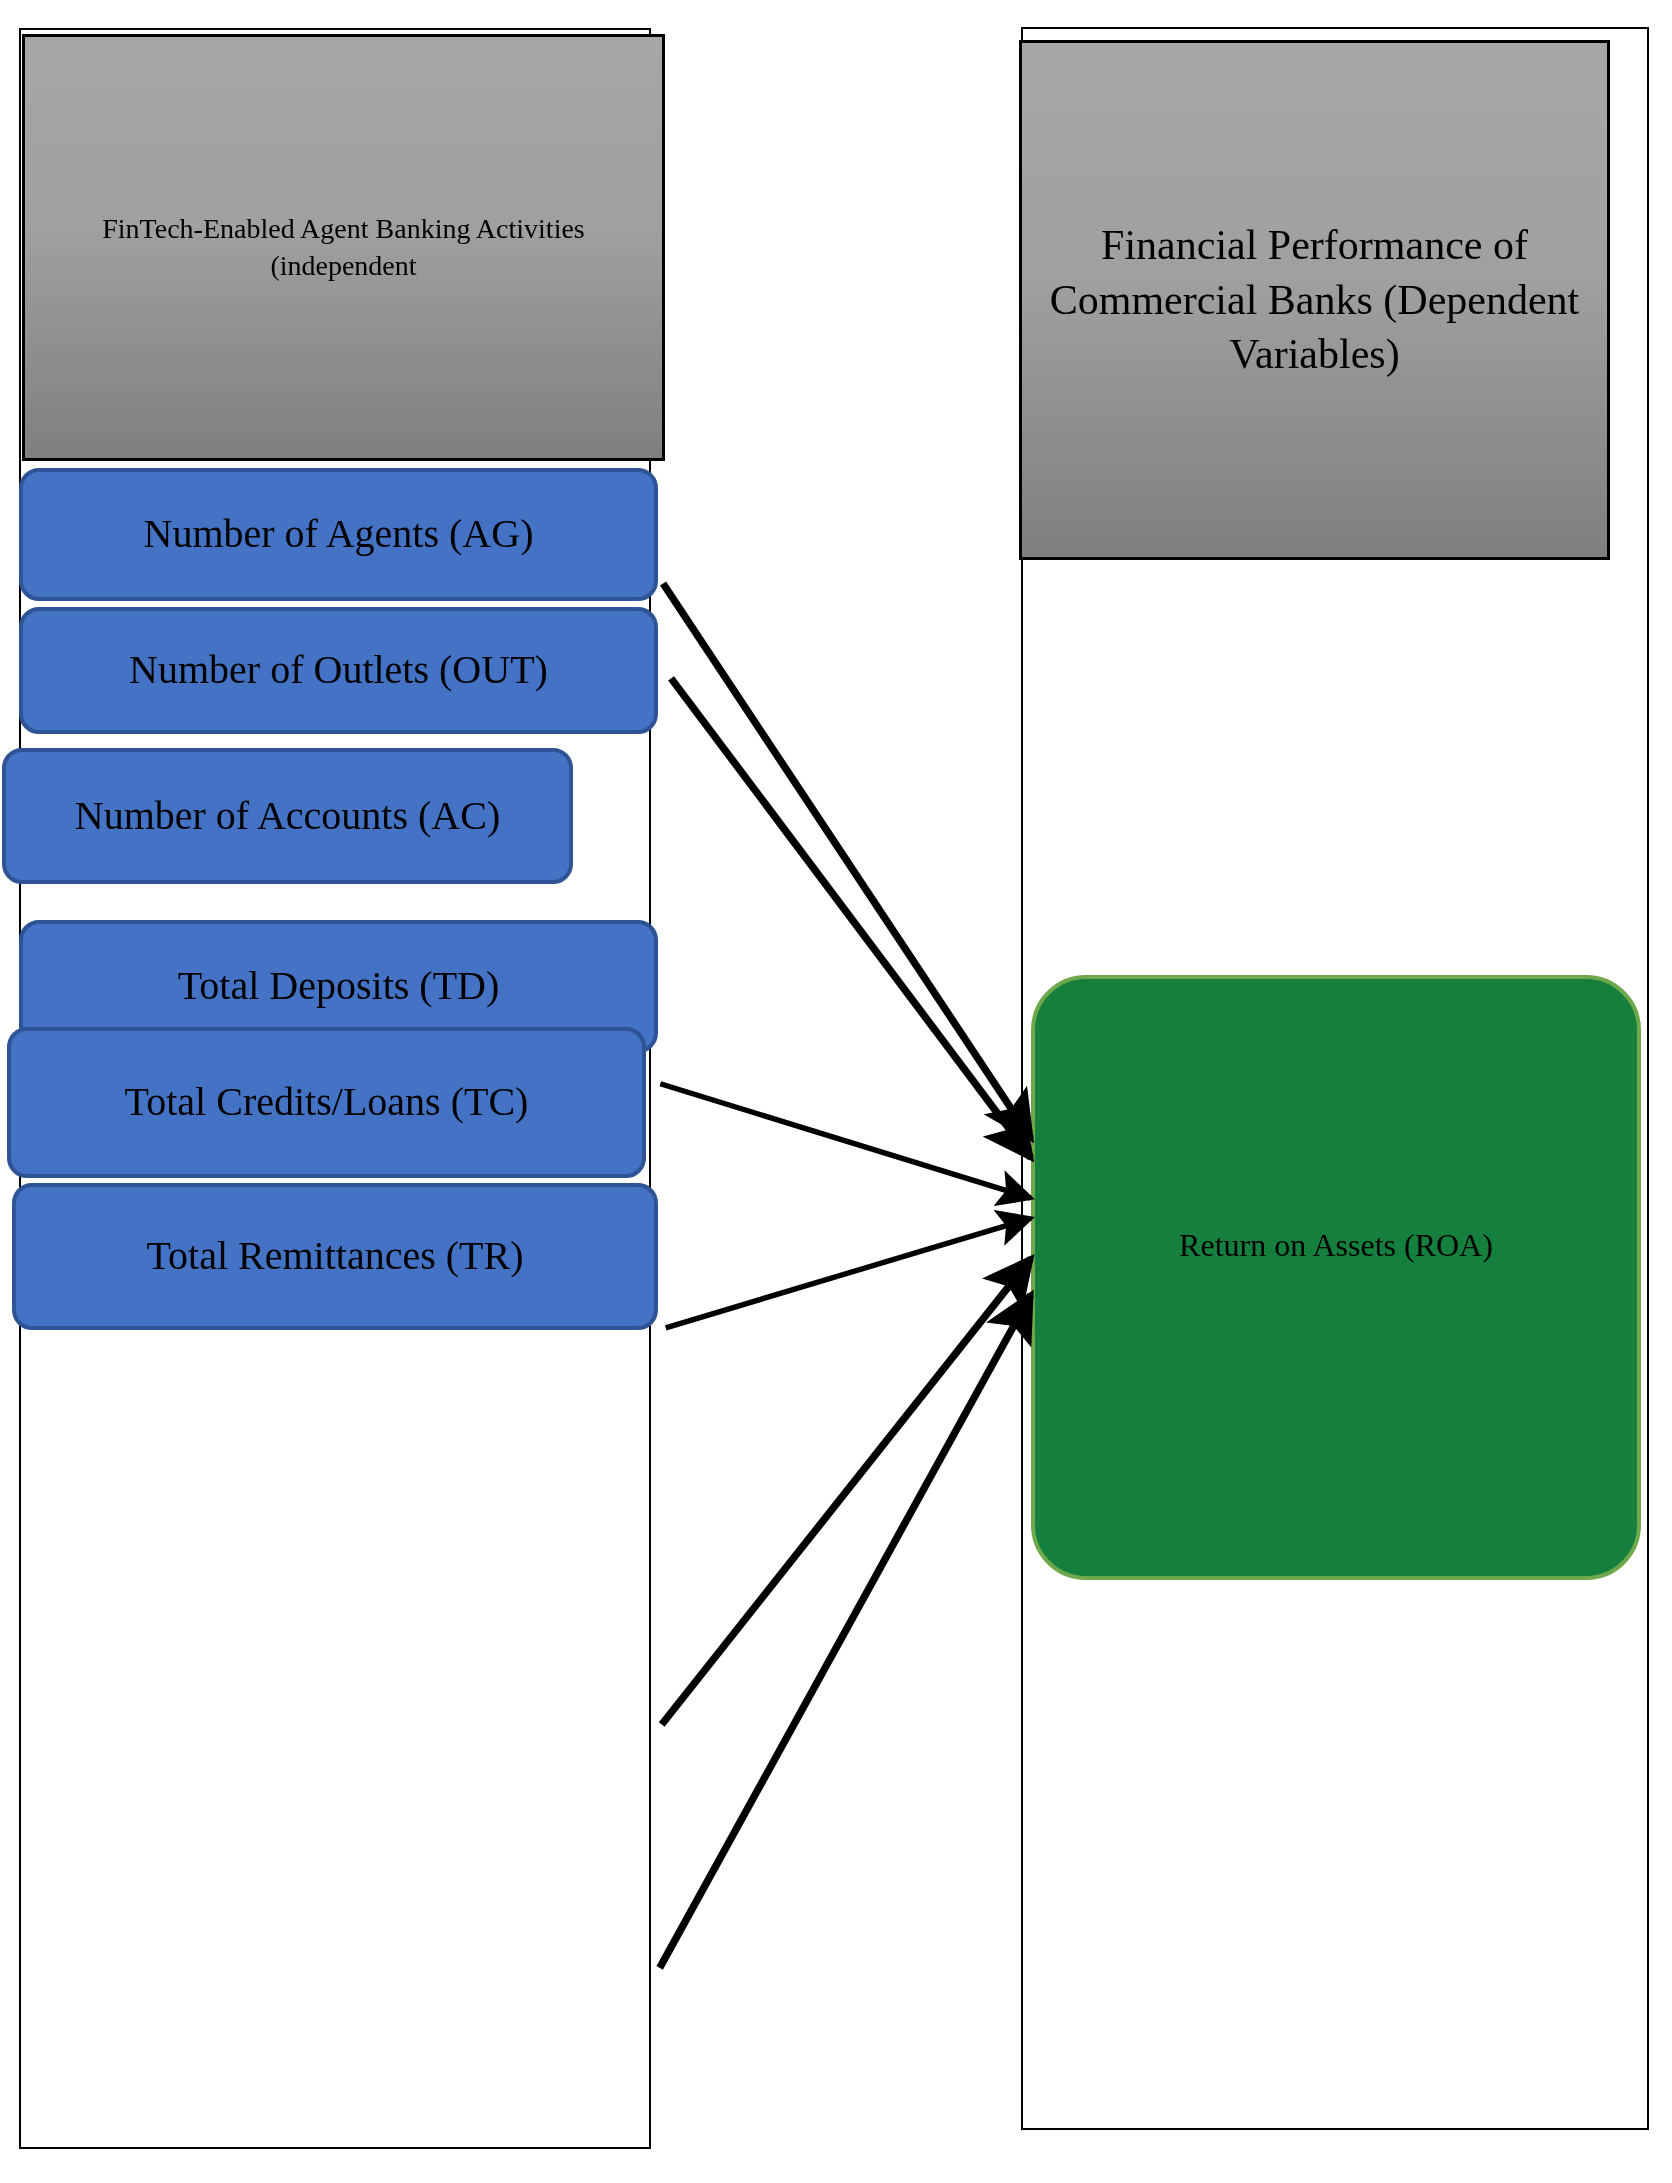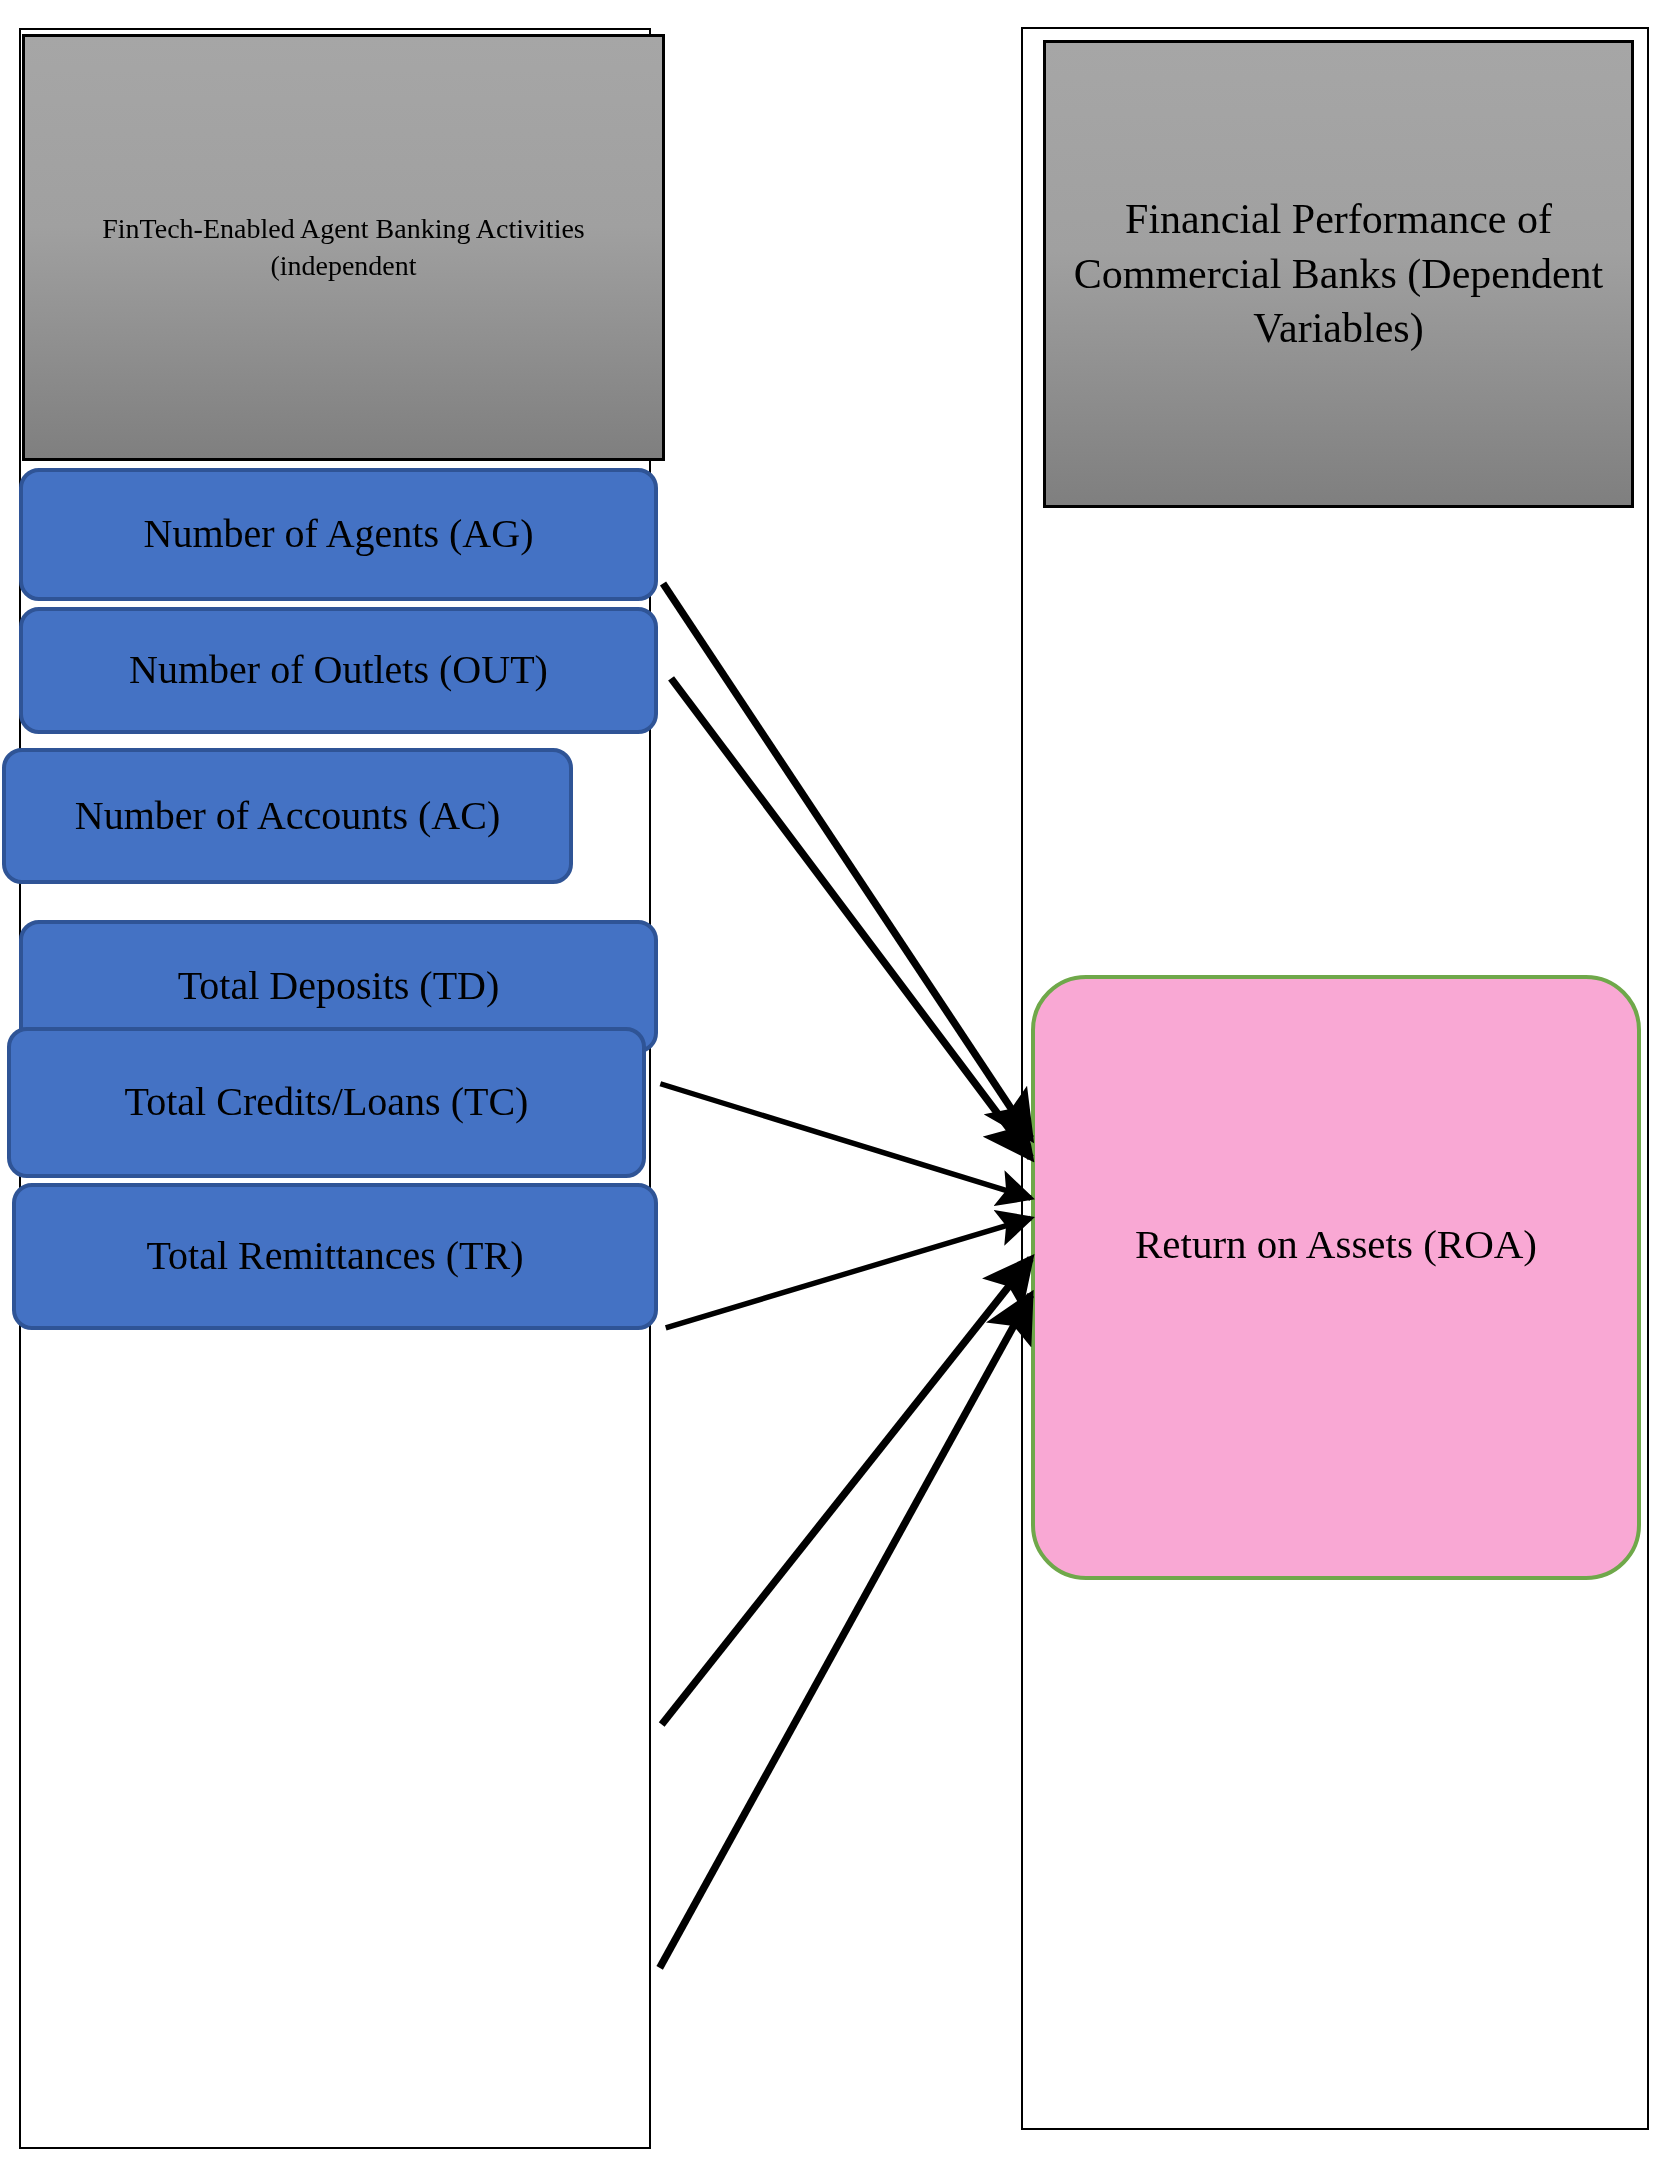--- a/index.html
+++ b/index.html
@@ -29,21 +29,21 @@
     background:linear-gradient(180deg,#a6a6a6 0%,#a0a0a0 45%,#7f7f7f 100%);
     display:flex;
     align-items:center;
     justify-content:center;
     text-align:center;
     color:#000;
     line-height:1.30;
     padding:4px 9.4px;
   }
   #header-left{left:22px;top:34px;width:643px;height:427px;font-size:28px;}
-  #header-right{left:1019px;top:40px;width:591px;height:468px;font-size:42px;margin-left:24px;}
+  #header-right{left:1019px;top:40px;width:591px;height:520px;font-size:42px;}
 
   
   .var-box{
     position:absolute;
     box-sizing:border-box;
     background:#4472C4;
     border:4.7px solid #2F5496;
     border-radius:20px;
     display:flex;
     align-items:center;
@@ -53,30 +53,30 @@
     font-size:40px;
     line-height:1.46;
     padding:2.7px 17.5px;
   }
 
   
   #dep-box{
     position:absolute;
     left:1031px;top:975px;width:610px;height:605px;
     box-sizing:border-box;
-    background:#f9a8d4;
+    background:#15803d;
     border:4.7px solid #6FA84A;
     border-radius:55px;
     display:flex;
     flex-direction:column;
     align-items:center;
     justify-content:center;
     text-align:center;
     color:#000;
-    font-size:41px;
+    font-size:32px;
     line-height:1.46;
     padding:0 27px;
   }
   #dep-box .dep-line{display:block;}
   #dep-box .dep-gap{height:65px;}
 
   
   #arrow-layer{
     position:absolute;left:0;top:0;width:1673px;height:2183px;
     pointer-events:none;

